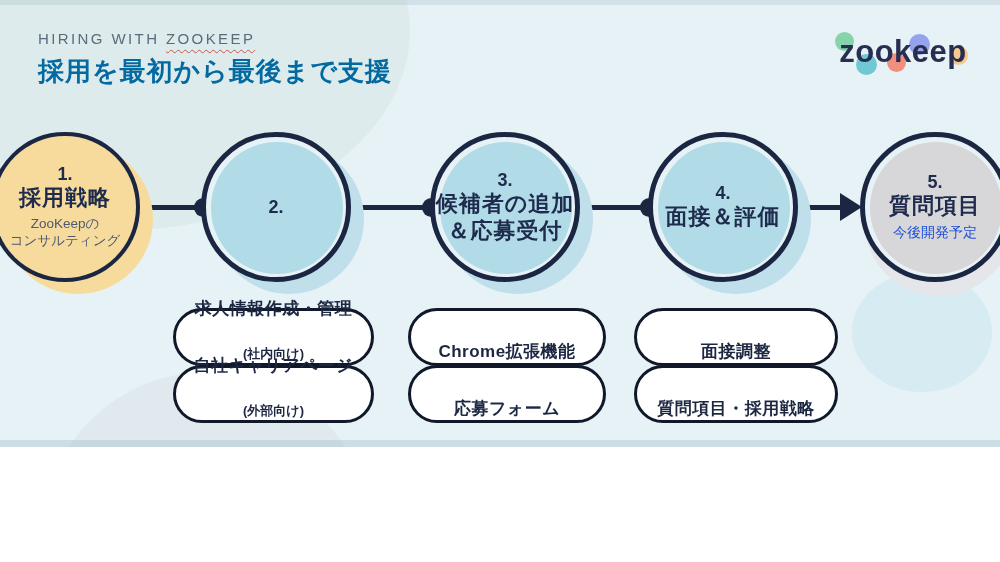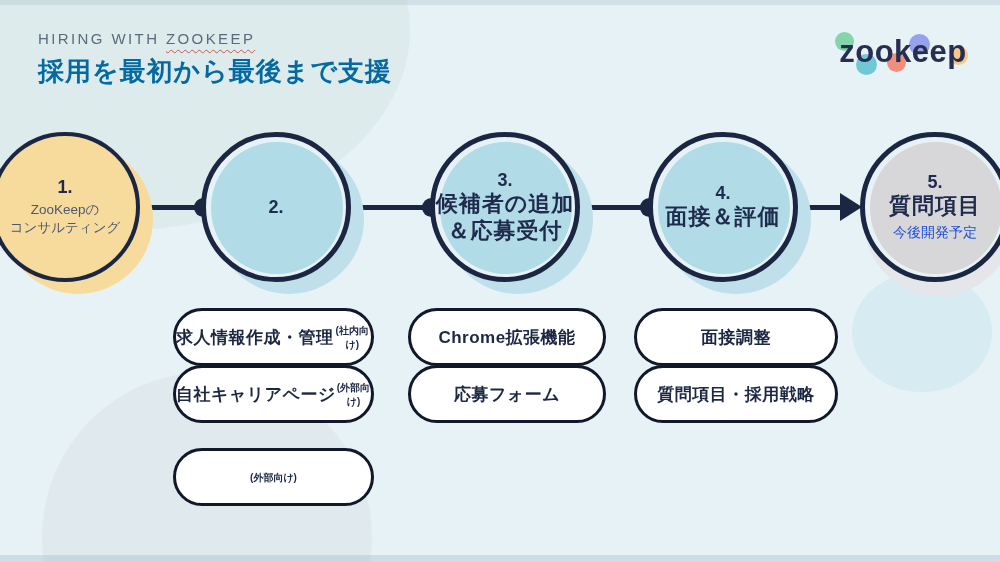--- a/index.html
+++ b/index.html
@@ -1,20 +1,20 @@
 <!DOCTYPE html>
 <html><head>
 <meta charset="utf-8">
 <style>
   * { margin: 0; padding: 0; box-sizing: border-box; }
   html, body { width: 1000px; height: 562px; }
   body { font-family: "Liberation Sans", "DejaVu Sans", sans-serif; }
 
   .stage {
-    position: relative; width: 1000px; height: 562px;
+    position: relative; width: 1000px; height: 447px;
     background: #e7f2f7; overflow: hidden;
   }
 
   
   .blob { position: absolute; border-radius: 50%; }
   .blob-top-left    { left: -170px; top: -170px; width: 580px; height: 400px; background: rgba(214,228,226,0.50); }
   .blob-bottom-left { left: 42px;  top: 372px;  width: 330px; height: 330px; background: rgba(221,230,234,0.70); }
   .blob-step5       { left: 852px; top: 272px;  width: 140px; height: 120px; background: rgba(208,232,240,0.75); }
   .edge-top    { position: absolute; left: 0; top: 0;    width: 100%; height: 5px; background: rgba(170,196,200,0.35); }
   .edge-bottom { position: absolute; left: 0; bottom: 0; width: 100%; height: 7px; background: rgba(165,190,204,0.40); }
@@ -96,25 +96,26 @@
   }
   .step .num { font-size: 18px; font-weight: 800; }
   .step .ttl { font-size: 22px; font-weight: 800; line-height: 1.22; letter-spacing: 1px; white-space: pre-line; }
   .step .sub { margin-top: 3px; font-size: 13.5px; font-weight: 500; color: #4d5971; line-height: 1.3; white-space: pre-line; }
   .step-5 .sub { font-size: 14px; color: #1d4ed8; }
 
   
   .pill {
     position: absolute; height: 58px; border-radius: 29px;
     background: #ffffff; border: 3.5px solid #101829;
-    display: flex; flex-direction: row; align-items: center; justify-content: center;
+    display: flex; flex-direction: column; align-items: center; justify-content: flex-end;
     text-align: center;
+    gap: 24px;
   }
   .pill .pill-label { font-size: 17px; font-weight: 800; color: #1c2742; letter-spacing: 0.5px; white-space: nowrap; }
-  .pill .pill-sub   { font-size: 10px; font-weight: 700; color: #1c2742; margin-top: 1px; }
+  .pill .pill-sub   { font-size: 13px; font-weight: 700; color: #1c2742; margin-top: 1px; }
   .col-a { left: 173px; width: 201px; }
   .col-b { left: 408px; width: 198px; }
   .col-c { left: 634px; width: 204px; }
   .row-1 { top: 308px; }
   .row-2 { top: 365px; }
   .row-3 { top: 448px; }
 </style>
 </head>
 <body>
 
@@ -148,20 +149,21 @@
   <div class="node-dot nd-3"></div>
   <div class="node-dot nd-4"></div>
   <div class="arrow-head"></div>
 
   <div class="step step-1">
     <div class="shadow"></div>
     <div class="ring"></div>
     <div class="fill"></div>
     <div class="txt">
       <div class="num">1.</div>
+      <div class="ttl">採用戦略</div>
       <div class="sub">ZooKeepの
 コンサルティング</div>
     </div>
   </div>
 
   <div class="step step-2">
     <div class="shadow"></div>
     <div class="ring"></div>
     <div class="fill"></div>
     <div class="txt">

